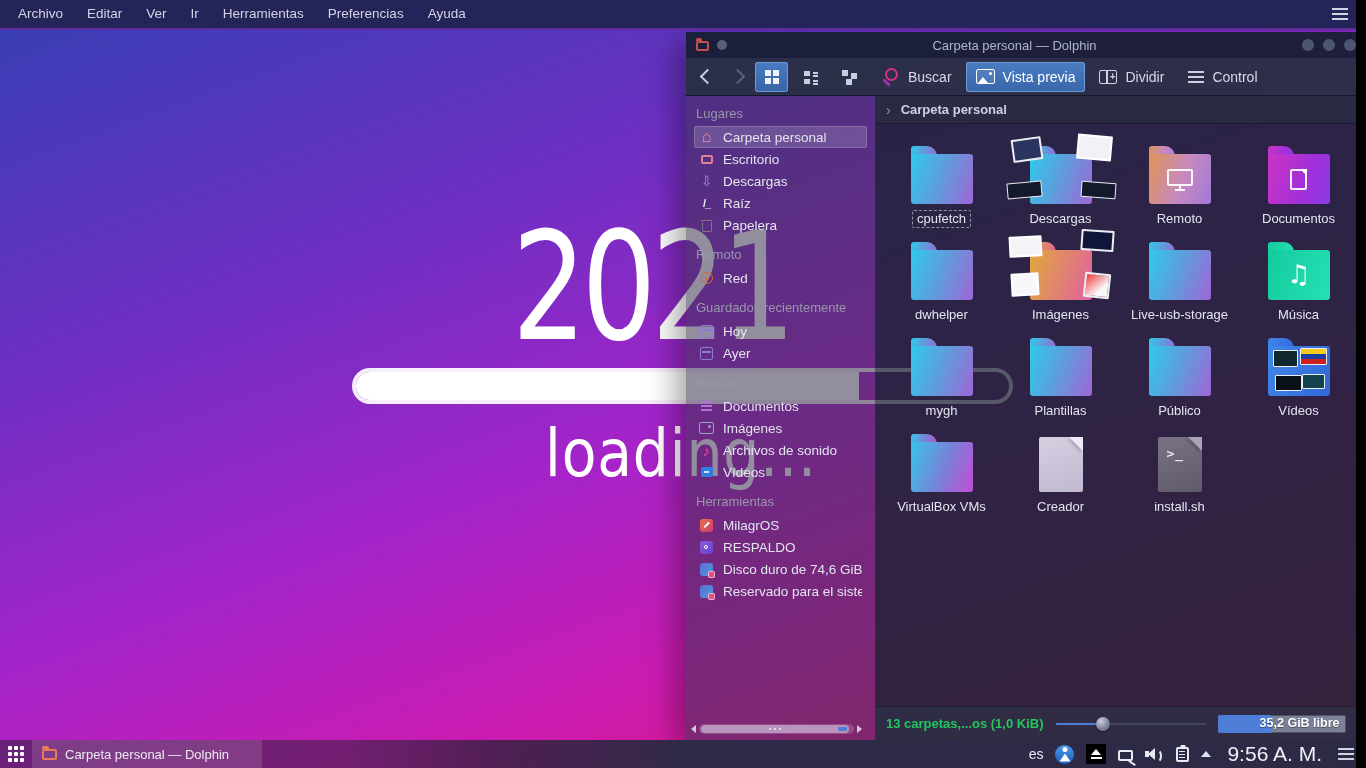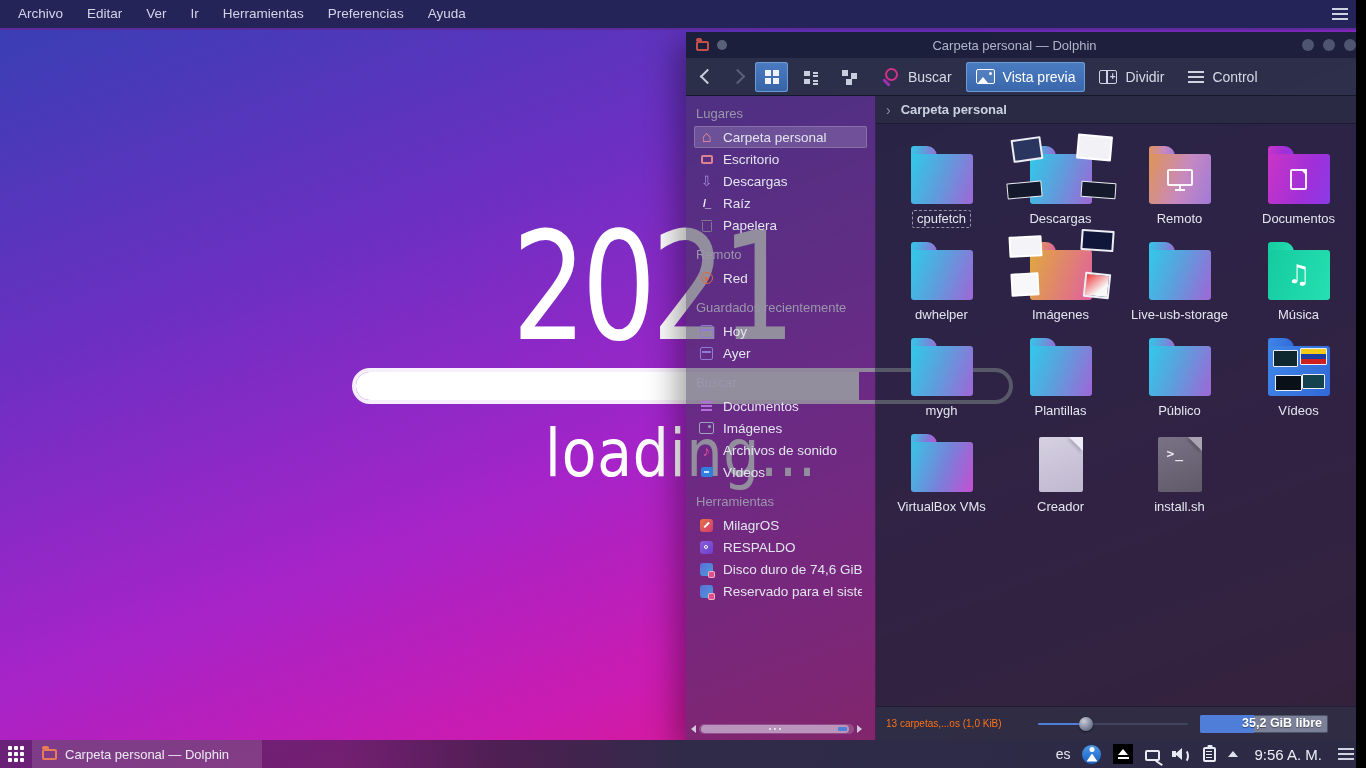--- a/index.html
+++ b/index.html
@@ -155,21 +155,21 @@
   .page{position:relative;width:44px;height:55px;border-radius:2px;}
   .page.p-plain{background:linear-gradient(160deg,#d6d0e2,#bfb8cf);}
   .page.p-script{background:linear-gradient(160deg,#7a7386,#5f5969);}
   .page::after{content:'';position:absolute;top:0;right:0;border-style:solid;border-width:0 14px 14px 0;}
   .page.p-plain::after{border-color:transparent #efeaf8 transparent transparent;filter:drop-shadow(-2px 2px 1px rgba(0,0,0,.15));}
   .page.p-script::after{border-color:transparent #a9a3b4 transparent transparent;filter:drop-shadow(-2px 2px 1px rgba(0,0,0,.2));}
   .script-glyph{position:absolute;top:9px;left:9px;color:#e8e8f0;font-family:"DejaVu Sans Mono",monospace;font-size:13px;font-weight:bold;letter-spacing:1px;}
   
   .statusbar{height:34px;flex:none;background:rgba(40,45,66,.96);display:flex;align-items:center;
     padding:0 38px 0 10px;gap:12px;border-top:1px solid rgba(15,18,35,.5);box-sizing:border-box;}
-  .status-summary{font-size:10px;color:#f97316;white-space:nowrap;}
+  .status-summary{font-size:13px;color:#22c55e;white-space:nowrap;font-weight:bold;}
   .zoom-slider{position:relative;width:150px;height:16px;margin-left:auto;flex:none;}
   .zoom-track{position:absolute;left:0;right:0;top:7px;height:2px;background:#3f455e;border-radius:1px;}
   .zoom-fill{position:absolute;left:0;top:7px;width:28%;height:2px;background:#4f7ed8;border-radius:1px;}
   .zoom-handle{position:absolute;left:27%;top:1px;width:14px;height:14px;border-radius:50%;
     background:radial-gradient(circle at 35% 30%,#c8ccd8,#7a8098 60%,#565c72);box-shadow:0 1px 2px rgba(0,0,0,.5);}
   .capacity{position:relative;width:128px;height:18px;border-radius:2px;overflow:hidden;background:#7b8198;flex:none;
     box-shadow:inset 0 0 0 1px rgba(10,12,25,.4);}
   .capacity-fill{position:absolute;left:0;top:0;bottom:0;width:42%;background:#4e7ed8;}
   .capacity-text{position:absolute;right:6px;top:1px;font-size:12.5px;font-weight:bold;color:#fff;text-shadow:0 1px 1px rgba(0,0,0,.45);}
   
@@ -195,21 +195,21 @@
   .tray-net{width:15px;height:11px;border:2px solid #e9ebf3;border-radius:2px;position:relative;box-sizing:border-box;margin-top:2px;}
   .tray-net::after{content:'';position:absolute;right:-5px;bottom:-5px;width:8px;height:2px;background:#e9ebf3;transform:rotate(35deg);}
   .tray-vol{position:relative;width:19px;height:15px;}
   .tray-vol::before{content:'';position:absolute;left:0;top:4px;width:4px;height:6px;background:#e9ebf3;}
   .tray-vol::after{content:'';position:absolute;left:3px;top:1px;border-top:6px solid transparent;border-bottom:6px solid transparent;border-right:7px solid #e9ebf3;}
   .tray-vol .wave{position:absolute;right:2px;top:2px;width:6px;height:10px;border:2px solid transparent;border-right-color:#e9ebf3;border-radius:50%;}
   .tray-clip{width:13px;height:15px;border:2px solid #e9ebf3;border-radius:2px;position:relative;box-sizing:border-box;}
   .tray-clip::before{content:'';position:absolute;top:-4px;left:50%;transform:translateX(-50%);width:5px;height:3px;background:#e9ebf3;border-radius:1px;}
   .tray-clip::after{content:'';position:absolute;left:1px;top:2px;width:6px;height:1.5px;background:#e9ebf3;box-shadow:0 3px 0 #e9ebf3,0 6px 0 #e9ebf3;}
   .tray-caret{width:0;height:0;border-left:5px solid transparent;border-right:5px solid transparent;border-bottom:6px solid #dfe2ec;}
-  .tray-clock{font-size:15px;color:#eef0f6;margin:0 4px;white-space:nowrap;}
+  .tray-clock{font-size:21px;color:#eef0f6;margin:0 4px;white-space:nowrap;}
 </style>
 </head>
 <body>
 
 <div id="screen">
 
   <div class="menubar">
     <div class="menubar-items">
         <span class="menu-item">Archivo</span>
         <span class="menu-item">Editar</span>

